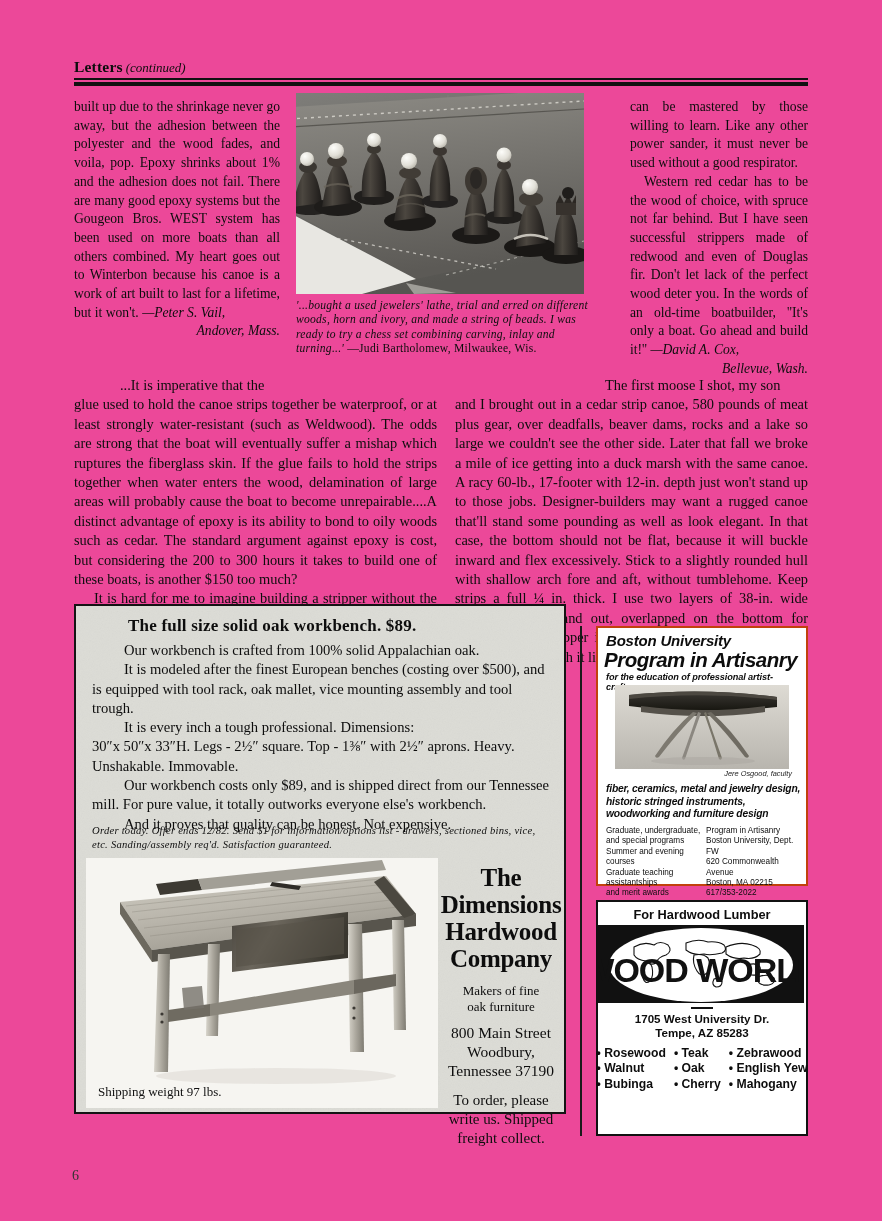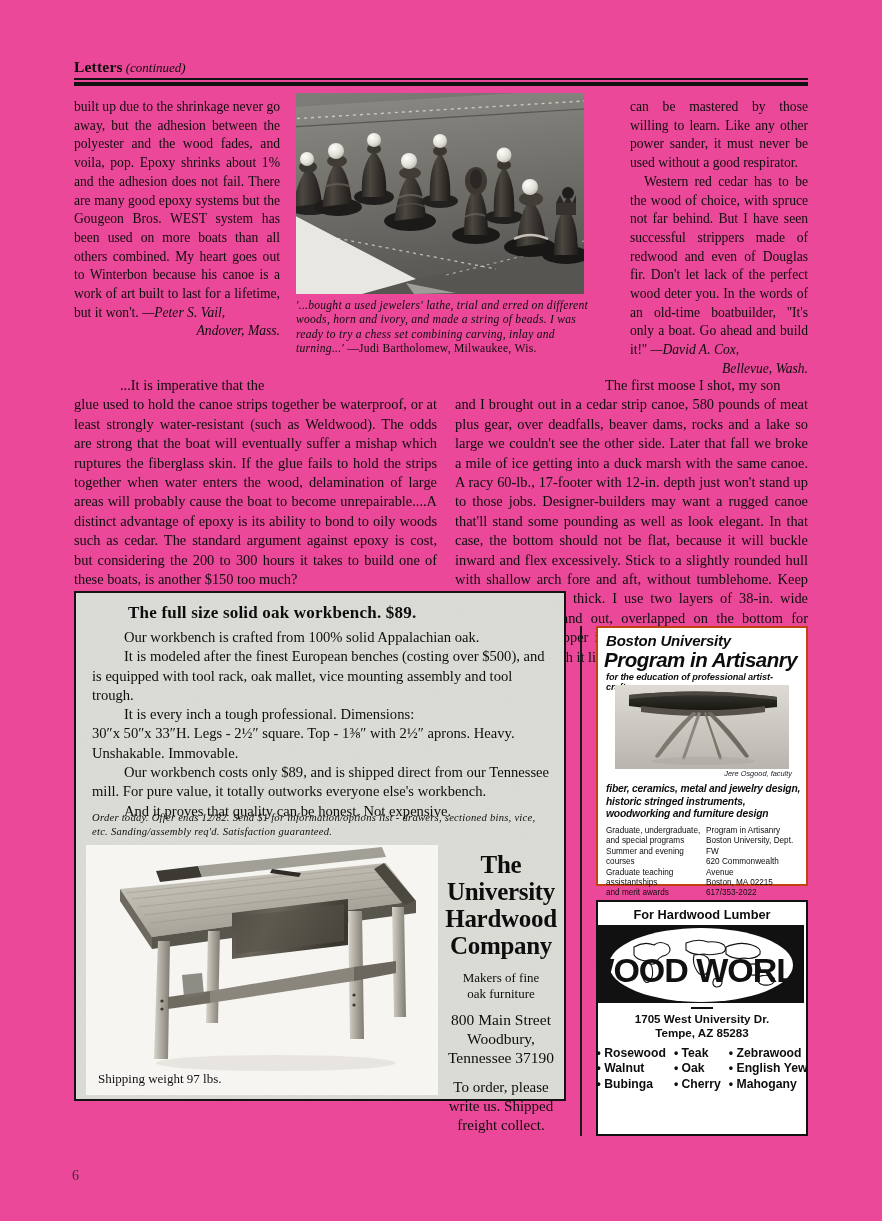--- a/index.html
+++ b/index.html
@@ -136,21 +136,21 @@
   }
   .mid-left p, .mid-right p { margin: 0; }
   .lead-indent { text-indent: 20px; }
   .runon-indent { text-indent: 46px; }
   .runon-indent-r { text-indent: 150px; }
 
   
   .ad-workbench {
     position: absolute;
     left: 74px;
-    top: 591px;
+    top: 604px;
     width: 492px;
     height: 510px;
     background: #dcdcd6;
     border: 2.5px solid #141414;
     box-sizing: border-box;
     padding-left: 20px;
   }
   .ad-noise {
     position: absolute;
     inset: 0;
@@ -590,21 +590,21 @@
         <circle cx="268" cy="160" r="1.6" fill="#3b3833"></circle>
 
         <ellipse cx="190" cy="218" rx="120" ry="8" fill="#d6d3cc" opacity="0.45"></ellipse>
       </svg>
     </div>
     <div class="wb-shipping">Shipping weight 97 lbs.</div>
 
     <div class="thc">
       <div class="thc-name">
         <div>The</div>
-        <div>University</div>
+        <div>Dimensions</div>
         <div>Hardwood</div>
         <div>Company</div>
       </div>
       <div class="thc-sub">
         <div>Makers of fine</div>
         <div>oak furniture</div>
       </div>
       <div class="thc-addr">
         <div>800 Main Street</div>
         <div>Woodbury,</div>

